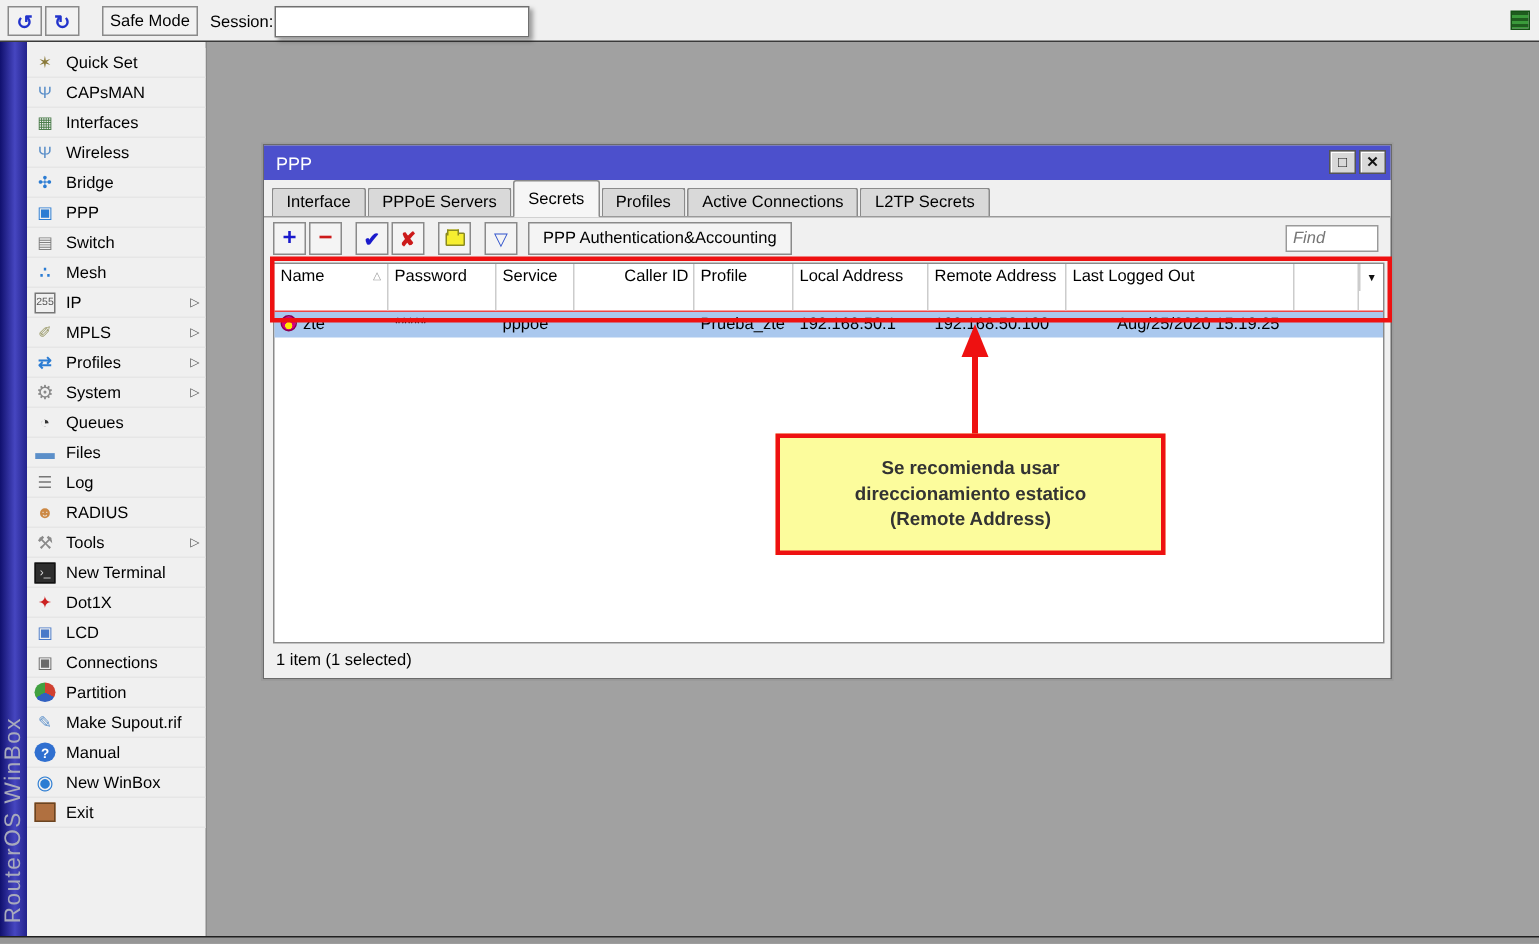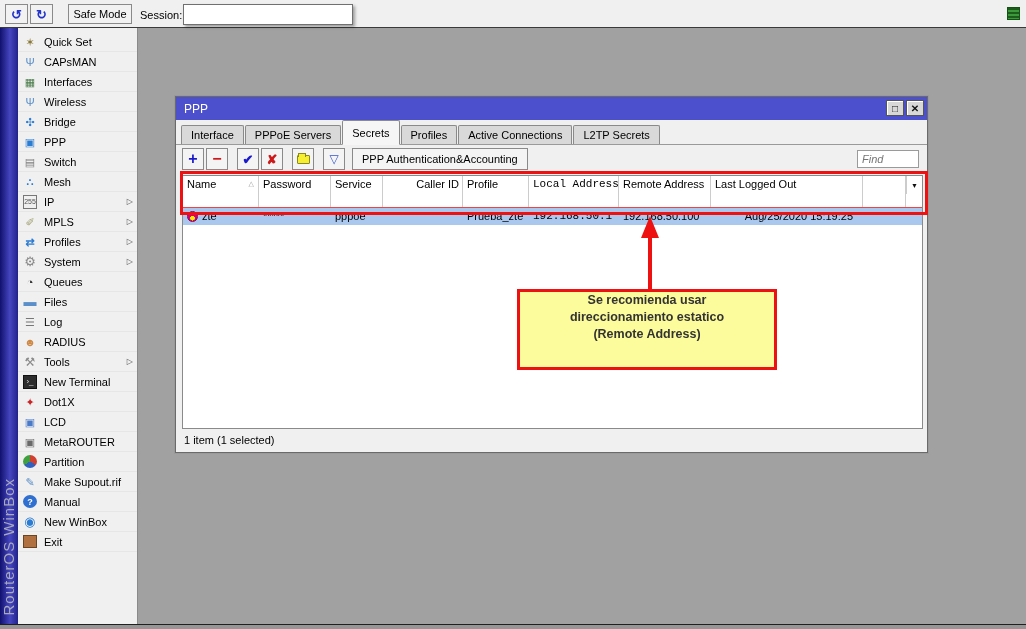--- a/index.html
+++ b/index.html
@@ -98,40 +98,40 @@
     font-family:"Liberation Sans", sans-serif; font-size:11px; padding:0 4px; }
   
   .listarea { position:absolute; left:6px; top:78px; width:741px; height:254px;
     background:#fff; border:1px solid #8a8a8a; }
   .thead { display:flex; height:32px; border-bottom:1px solid #ef4444; background:#fff; }
   .th { padding:2px 3px 0 4px; border-right:1px solid #cccccc; font-size:11px;
     white-space:nowrap; overflow:hidden; position:relative; }
   .trow { display:flex; height:17px; background:#aac8ee; }
   .td { padding:2px 3px 0 4px; font-size:11px; white-space:nowrap; overflow:hidden; }
   .c0{width:76px;} .c1{width:72px;} .c2{width:52px;} .c3{width:80px;text-align:right;} .c4{width:66px;}
-  .c5{width:90px;font-family:Liberation Mono, monospace;} .c6{width:92px;} .c7{width:152px;} .cf{flex:1;}
+  .c5{width:90px;} .c6{width:92px;} .c7{width:152px;} .cf{flex:1;}
   .td.c7 { text-align:right; padding-right:10px; }
   .sort-ind { position:absolute; right:4px; top:4px; font-size:7px; color:#9a9a9a; }
   .dd-btn { width:16px; height:18px; border-left:1px solid #cccccc; display:flex;
     align-items:center; justify-content:center; font-size:7px; color:#111; }
   .secret-ic { width:11px; height:11px; border-radius:50%; display:inline-block;
     vertical-align:-2px; margin-right:4px; border:1px solid #8a004f;
     background:radial-gradient(circle at 50% 68%, #ffe800 0 30%, #d6007e 34%); }
   .statusbar { position:absolute; left:8px; top:337px; font-size:11px; }
   
   .ann-rect { position:absolute; left:4px; top:74px; width:748px; height:44px;
     border:3px solid #ee1111; pointer-events:none; z-index:5; }
   .arrow-line { position:absolute; left:648px; top:237px; width:4px; height:53px;
     background:#ee1111; z-index:6; }
   .arrow-head { position:absolute; left:641px; top:216px; width:0; height:0;
     border-left:9px solid transparent; border-right:9px solid transparent;
     border-bottom:22px solid #ee1111; z-index:6; }
   .callout { position:absolute; left:517px; top:289px; width:260px; height:81px;
     background:#fcfc9c; border:3px solid #ee1111; z-index:6;
-    display:flex; flex-direction:column; align-items:center; 
+    display:flex; flex-direction:column; align-items:center; justify-content:center;
     font-weight:bold; font-size:12.5px; color:#333; line-height:17px; text-align:center; }
 </style>
 </head>
 <body>
 
 <div class="topbar">
   <div class="tb-btn undo">
       <span>↺</span>
     </div>
   <div class="tb-btn redo">
@@ -270,21 +270,21 @@
     <div class="mi">
         <span class="ic ic-lcd">
           <i>▣</i>
         </span>
         <span>LCD</span>
       </div>
     <div class="mi">
         <span class="ic ic-metarouter">
           <i>▣</i>
         </span>
-        <span>MetaROUTER</span>
+        <span>Connections</span>
       </div>
     <div class="mi">
         <span class="ic ic-partition"></span>
         <span>Partition</span>
       </div>
     <div class="mi">
         <span class="ic ic-supout">
           <i>✎</i>
         </span>
         <span>Make Supout.rif</span>

